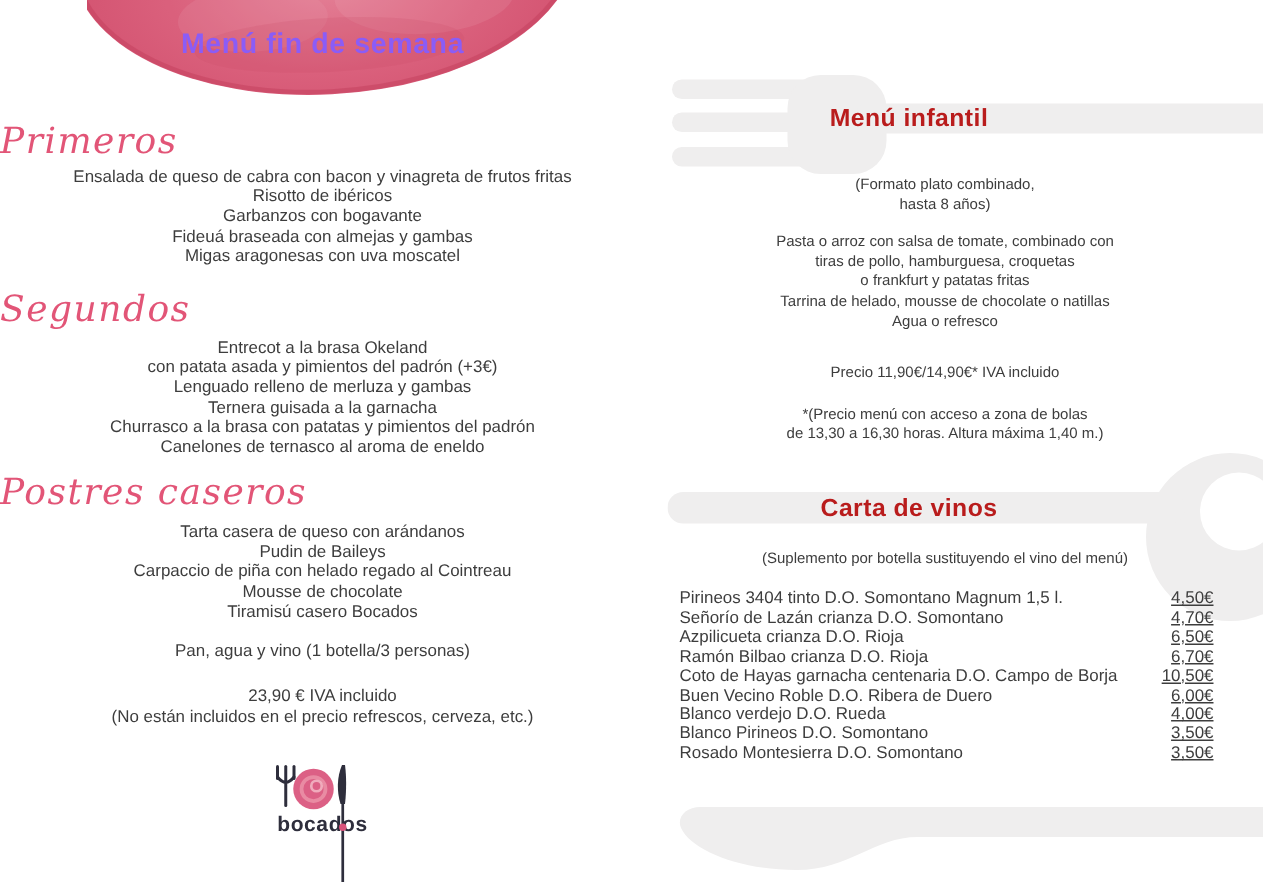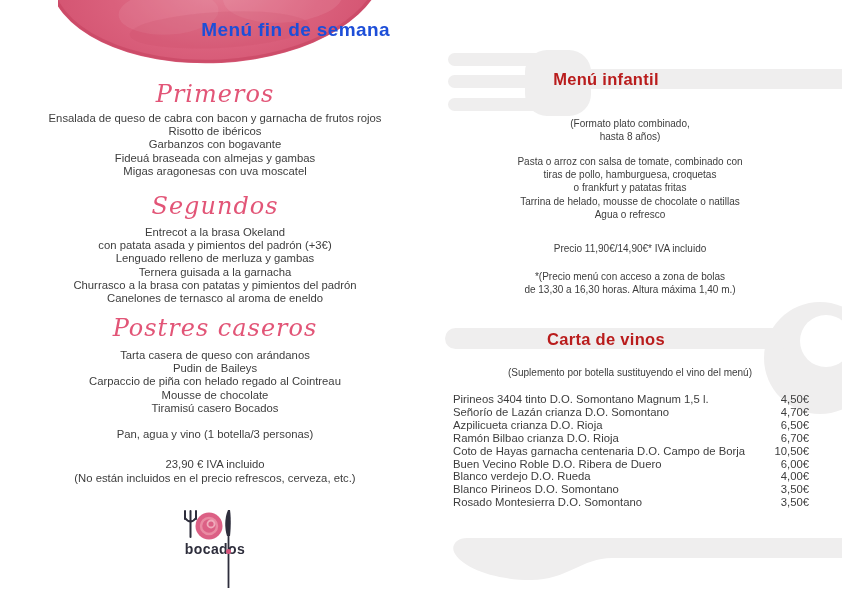--- a/index.html
+++ b/index.html
@@ -1,22 +1,22 @@
 <!DOCTYPE html>
 <html><head>
 <meta charset="utf-8">
 <style>
   html,body{margin:0;padding:0;background:#ffffff;}
   .page{position:relative;width:842px;height:595px;background:#fff;overflow:hidden;
         font-family:"Liberation Sans", sans-serif;color:#3a3a3a;}
   
   .blob-svg{position:absolute;left:58px;top:0;}
-  .weekend-title{position:absolute;left:40px;top:19px;width:350px;text-align:right;
-    color:#1d4ed8;font-size:19px;font-weight:bold;letter-spacing:.4px;}
-  .script-heading{position:absolute;left:0;width:430px;text-align:center;
+  .weekend-title{position:absolute;left:40px;top:19px;width:350px;text-align:center;
+    color:#8b5cf6;font-size:19px;font-weight:bold;letter-spacing:.4px;}
+  .script-heading{position:absolute;left:0;width:430px;text-align:left;
     font-family:"DejaVu Serif", serif;font-style:italic;font-size:24px;
     color:#e25577;letter-spacing:1px;}
   .menu-lines{position:absolute;left:0;width:430px;text-align:center;
     font-size:11.3px;line-height:13.2px;color:#3d3d3d;}
   .menu-lines div{white-space:nowrap;}
   .price-block{position:absolute;left:0;width:430px;text-align:center;
     font-size:11.3px;line-height:13.6px;color:#3d3d3d;}
   
   .logo{position:absolute;left:170px;top:505px;width:90px;height:85px;}
   .logo svg{position:absolute;left:0;top:0;}
@@ -28,21 +28,21 @@
   .wm{position:absolute;}
   .right-title{position:absolute;left:406px;width:400px;text-align:center;
     font-size:16.5px;font-weight:bold;color:#b91c1c;letter-spacing:.3px;}
   .right-lines{position:absolute;left:430px;width:400px;text-align:center;
     font-size:10px;line-height:13.2px;color:#3d3d3d;}
   .right-lines div{white-space:nowrap;}
   .wine-list{position:absolute;left:453px;top:393px;width:356px;
     font-size:11.3px;line-height:12.9px;color:#3d3d3d;}
   .wine-row{display:flex;justify-content:space-between;white-space:nowrap;}
   .wine-row .nm{text-align:left;}
-  .wine-row .pr{text-align:left;padding-left:8px;}
+  .wine-row .pr{text-align:left;padding-left:8px;text-decoration:underline;}
 </style>
 </head>
 <body>
 
 <div class="page">
 
   <svg class="blob-svg" width="350" height="72" viewBox="0 0 350 72">
     <defs>
       <radialGradient id="wc" cx="50%" cy="60%" r="70%">
         <stop offset="0%" stop-color="#e48197"></stop>
@@ -57,21 +57,21 @@
       <ellipse cx="160" cy="-30" rx="166" ry="91" fill="none" stroke="#c4425f" stroke-width="3" opacity="0.55"></ellipse>
       <ellipse cx="110" cy="10" rx="50" ry="22" fill="#eba0b0" opacity="0.18"></ellipse>
       <ellipse cx="225" cy="0" rx="60" ry="26" fill="#f2b7c3" opacity="0.15"></ellipse>
       <ellipse cx="160" cy="30" rx="90" ry="18" fill="#c84663" opacity="0.18"></ellipse>
     </g>
   </svg>
   <div class="weekend-title">Menú fin de semana</div>
 
   <div class="script-heading" style="top:80px">Primeros</div>
   <div class="menu-lines" style="top:112px">
-    <div>Ensalada de queso de cabra con bacon y garnacha de frutos rojos</div>
+    <div>Ensalada de queso de cabra con bacon y vinagreta de frutos fritas</div>
     <div>Risotto de ibéricos</div>
     <div>Garbanzos con bogavante</div>
     <div>Fideuá braseada con almejas y gambas</div>
     <div>Migas aragonesas con uva moscatel</div>
   </div>
 
   <div class="script-heading" style="top:192px">Segundos</div>
   <div class="menu-lines" style="top:226px">
     <div>Entrecot a la brasa Okeland</div>
     <div>con patata asada y pimientos del padrón (+3€)</div>

